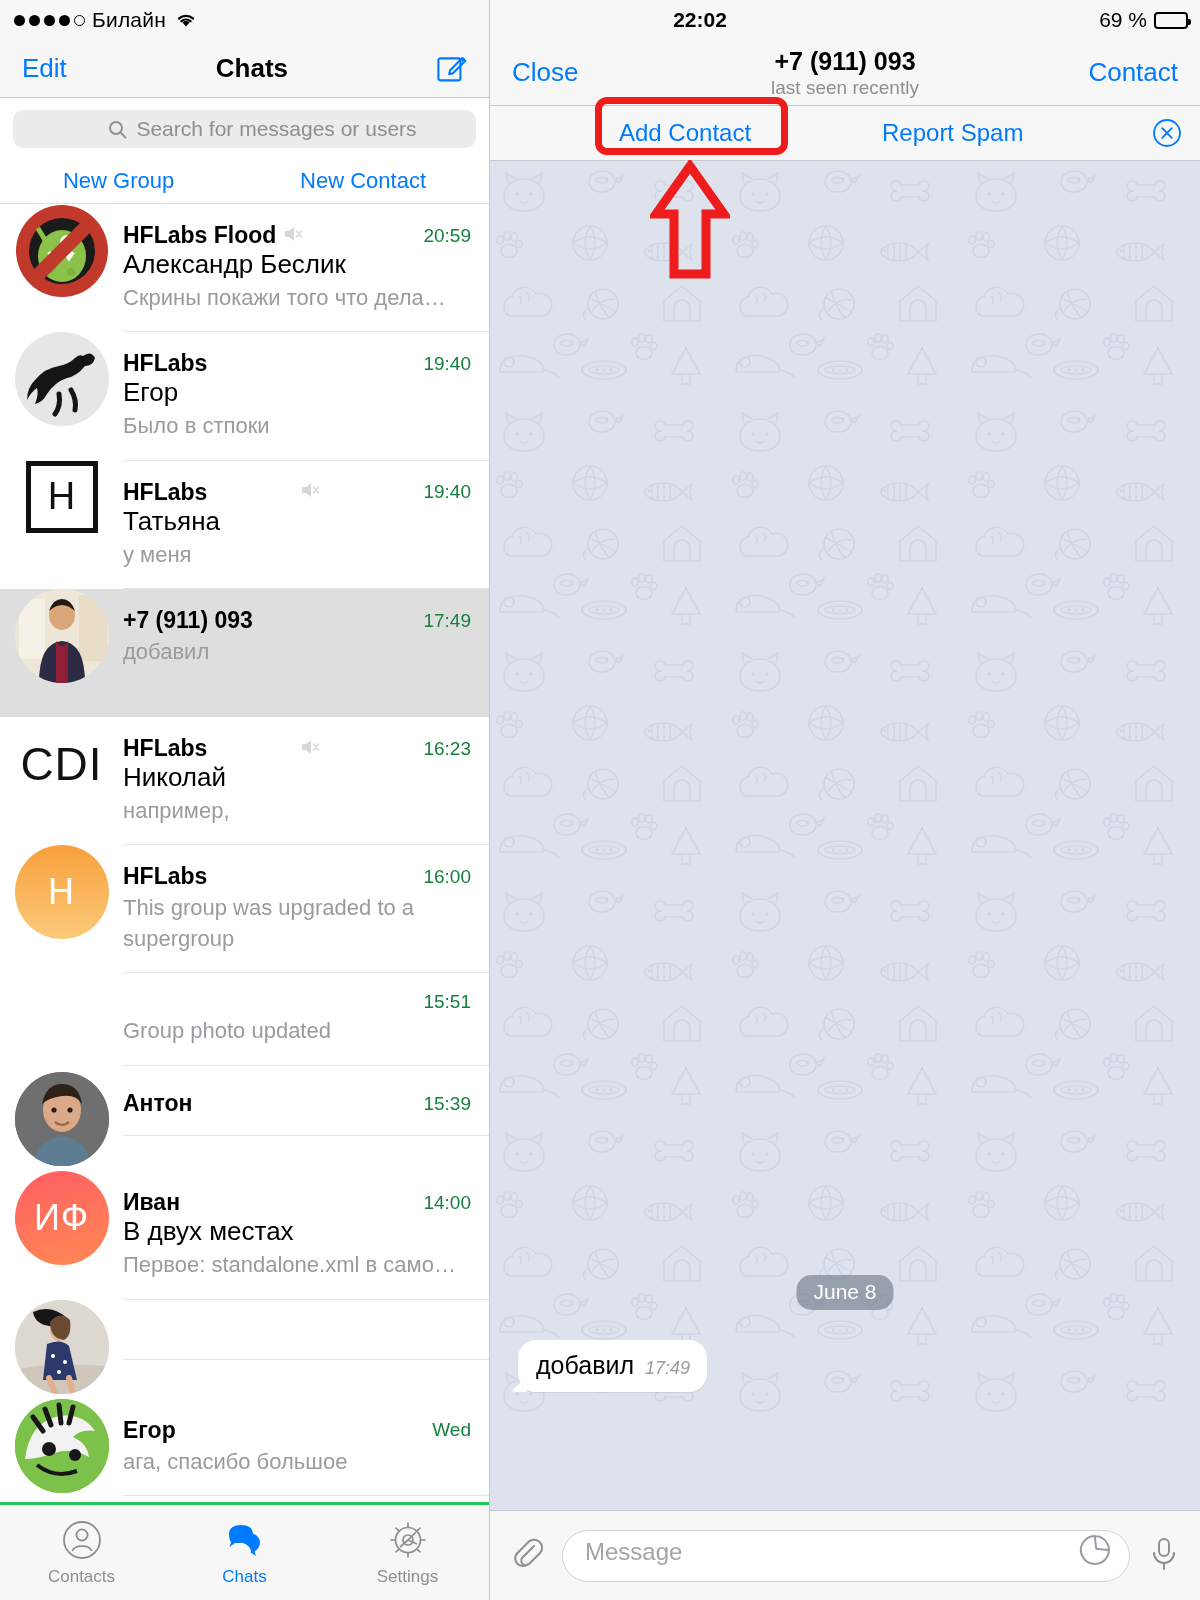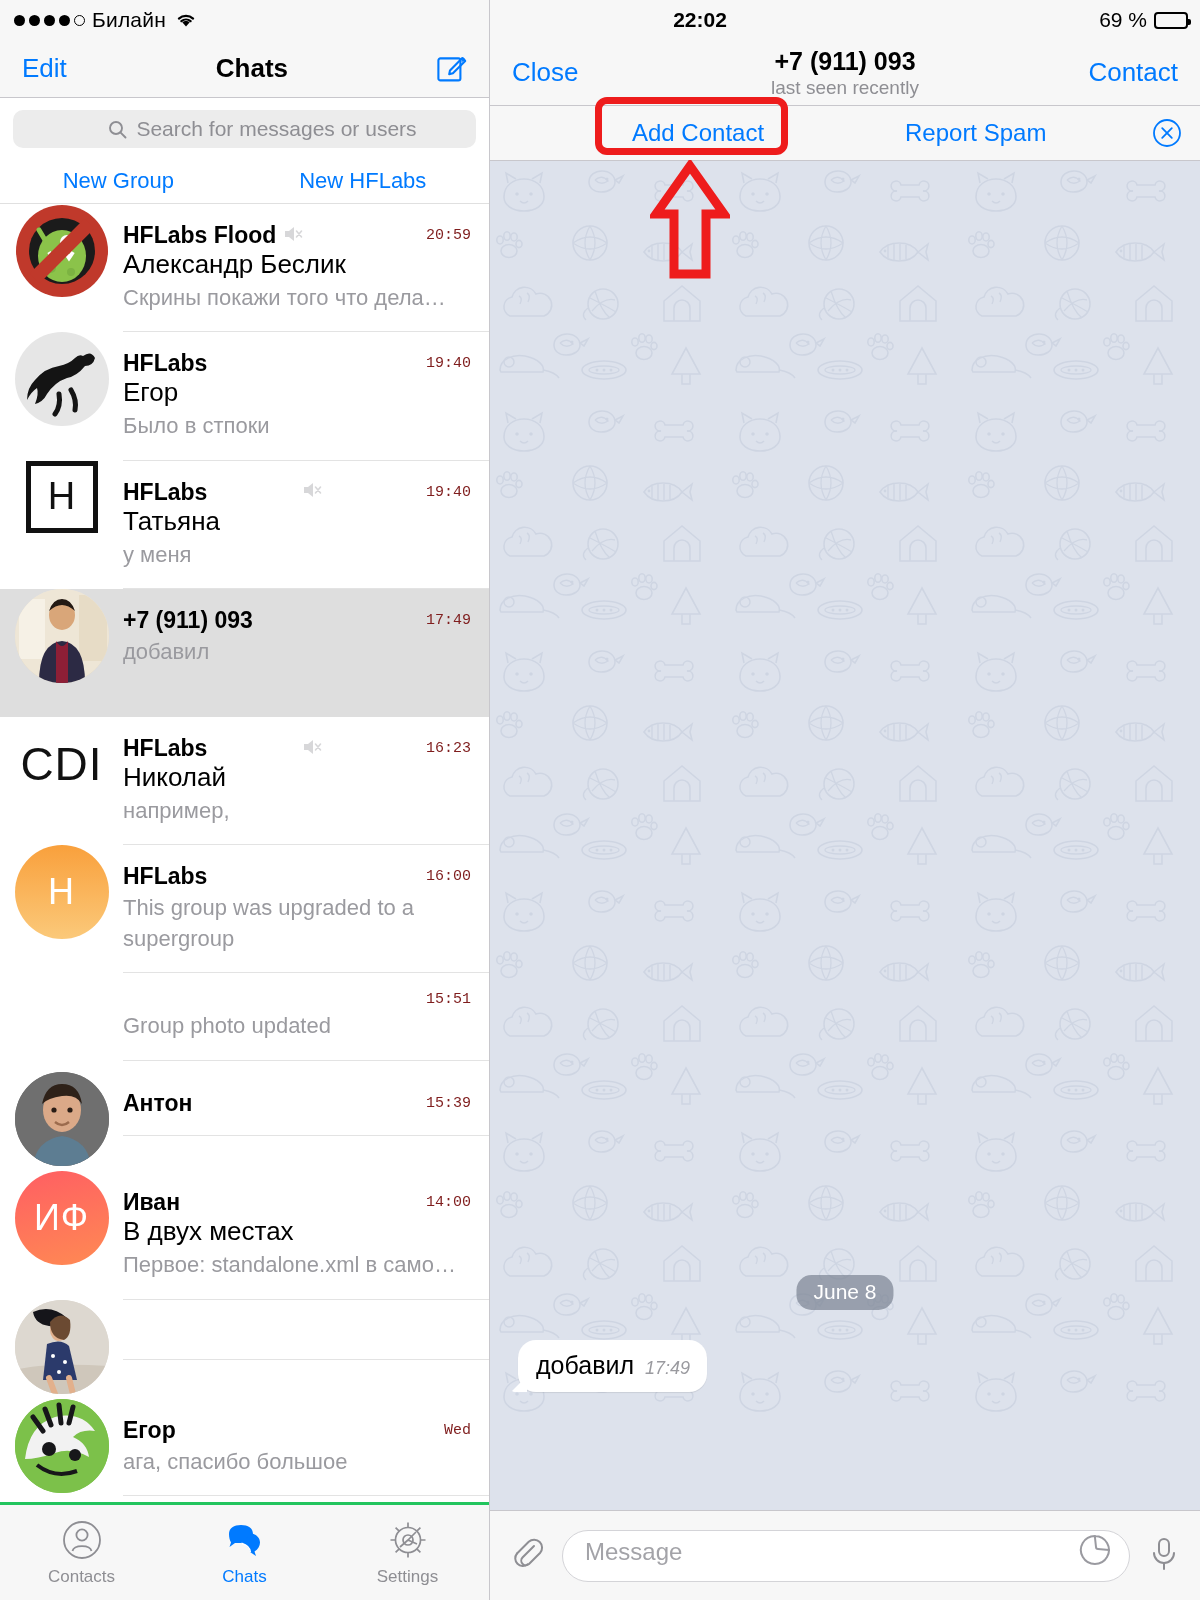--- a/index.html
+++ b/index.html
@@ -70,21 +70,21 @@
   .av-txt { width: 110px; height: 94px; display:flex; align-items:center; justify-content:center;
             font-size: 46px; letter-spacing: 1px; color: #111; }
   .av-initials { color: #fff; font-size: 36px; letter-spacing: 1px; }
   .chatbody {
     flex: 1; padding: 18px 18px 18px 0; min-height: 60px;
     border-bottom: 1px solid #e3e3e3; position: relative;
   }
   .chatrow.selected .chatbody { border-bottom-color: transparent; }
   .crow1 { display: flex; align-items: center; }
   .cname { font-size: 23px; font-weight: bold; color: #000; }
-  .ctime { margin-left: auto; font-size: 15px; color: #7f1d1d; padding-left: 10px; font-family: Liberation Mono, monospace; }
+  .ctime { margin-left: auto; font-size: 19px; color: #15803d; padding-left: 10px; }
   .mute-ic { margin-left: 6px; opacity: .35; }
   .mute-far { margin-left: auto; opacity: .35; }
   .csender { font-size: 26px; color: #000; }
   .cprev { font-size: 22px; color: #9a9a9f; margin-top: 3px; line-height: 1.38;
            overflow: hidden; }
 
   .tabbar {
     height: 98px; background: #f7f7f7; border-top: 3px solid #22c55e;
     display: flex; align-items: center;
   }
@@ -112,22 +112,22 @@
   .r-close, .r-contact { color: #007aff; font-size: 26px; }
   .r-contact { margin-left: auto; }
   .r-titlewrap { position: absolute; left: 0; right: 0; text-align: center; pointer-events: none; }
   .r-title { font-size: 25px; font-weight: bold; color: #000; }
   .r-sub { font-size: 19px; color: #8e8e93; margin-top: 1px; }
 
   .actionbar {
     height: 55px; background: #f7f7f7; border-bottom: 1px solid #c8c7cc;
     display: flex; align-items: center; position: relative;
   }
-  .act-add { position: absolute; left: 142px; color: #007aff; font-size: 24px; }
-  .act-spam { position: absolute; left: 415px; color: #007aff; font-size: 24px; }
+  .act-add { position: absolute; left: 129px; color: #007aff; font-size: 24px; }
+  .act-spam { position: absolute; left: 392px; color: #007aff; font-size: 24px; }
   .act-x { position: absolute; right: 18px; width: 30px; height: 30px; }
 
   .chatarea {
     flex: 1; position: relative; overflow: hidden;
     background-color: #dde2ec;
   }
   .wallpaper { position:absolute; inset:0; opacity: .55; }
   .datebadge {
     position: absolute; left: 50%; transform: translateX(-50%);
     bottom: 200px; background: rgba(125,133,148,.72);
@@ -210,21 +210,21 @@
         <svg width="19" height="19" viewBox="0 0 19 19">
           <circle cx="8" cy="8" r="6" fill="none" stroke="#8e8e93" stroke-width="1.9"></circle>
           <path d="M12.4 12.4 L17.5 17.5" stroke="#8e8e93" stroke-width="1.9" stroke-linecap="round"></path>
         </svg>
         <span class="search-ph">Search for messages or users</span>
       </div>
     </div>
 
     <div class="newrow">
       <div>New Group</div>
-      <div>New HFLabs</div>
+      <div>New Contact</div>
     </div>
 
     <div class="chatlist" id="chatlist">
         <div class="chatrow" style="min-height: 114px;">
           <div class="avwrap">
             <div class="av" style="background:#fff">
               <svg width="94" height="94" viewBox="0 0 94 94">
                 <circle cx="47" cy="47" r="46" fill="#c0392b"></circle>
                 <circle cx="47" cy="47" r="33" fill="#1b1b1b"></circle>
                 <ellipse cx="47" cy="52" rx="24" ry="26" fill="#8bc34a"></ellipse>

